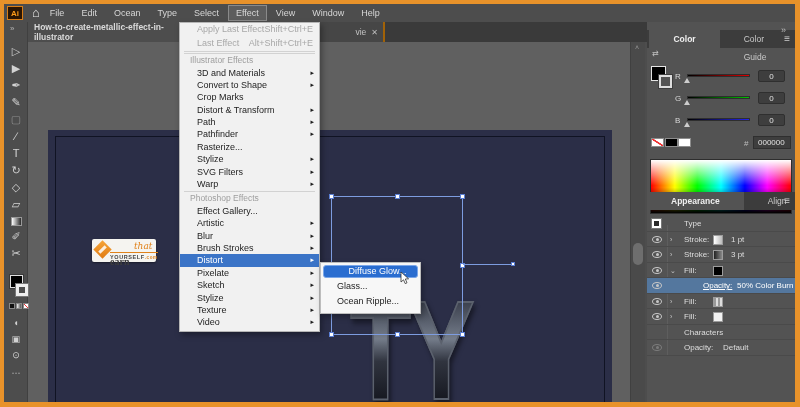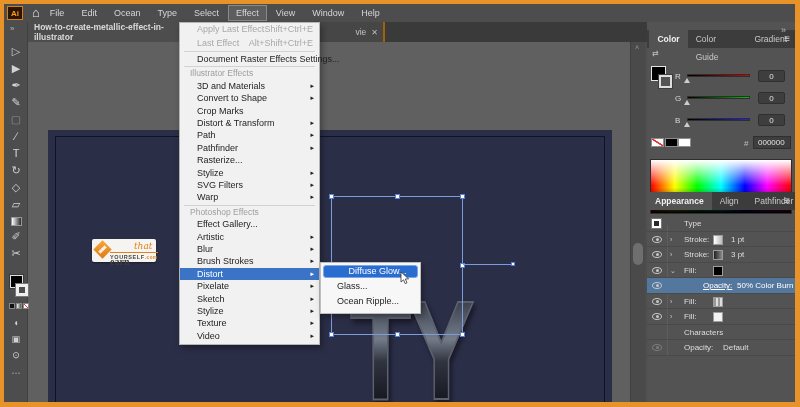--- a/index.html
+++ b/index.html
@@ -90,21 +90,21 @@
   
   .submenu { position:absolute; left:320px; top:262px; width:101px; height:52px; background:#f7f7f7; border:1px solid #bdbdbd; box-shadow:2px 3px 6px rgba(0,0,0,0.3); z-index:31; padding-top:2px; }
   .smi { height:13px; line-height:13px; font-size:9px; color:#1d1d1d; padding-left:14px; margin:0 2px 2px 2px; white-space:nowrap; }
   .smi.hl { background:#2a6dd0; border:1px solid #7aa6e8; border-radius:3px; color:#fff; line-height:11px;text-align:center; }
   .cursor { position:absolute; left:400px; top:271px; z-index:32; }
 
   
   .rpanel { position:absolute; left:647px; top:22px; width:148px; height:380px; background:#535353; z-index:4; }
 
   .ptabs { position:absolute; left:0; width:148px; height:18px; background:#3c3c3c; display:flex; align-items:center; }
-  .ptab { font-size:8.5px; color:#c9c9c9; padding:0 8px; height:18px; line-height:18px; }
+  .ptab { font-size:8.5px; color:#c9c9c9; padding:0 24px; height:18px; line-height:18px; }
   .ptab.active { background:#535353; color:#efefef; font-weight:bold; }
   .pmenu-ico { position:absolute; right:5px; top:4px; color:#cfcfcf; font-size:10px; }
   .ptab-dot { font-size:7px; color:#c9c9c9; margin-right:-4px; margin-left:4px; }
 
   .color-body { position:absolute; left:0; top:18px; width:148px; height:150px; }
   .cp-mini { position:absolute; color:#c3c3c3; font-size:8px; }
   .cp-fill { position:absolute; left:4px; top:18px; width:15px; height:15px; background:#000; border:1px solid #e4e4e4; }
   .cp-stroke { position:absolute; left:12px; top:27px; width:13px; height:13px; background:#535353; border:2px solid #ddd; outline:1px solid #3d3d3d; }
   .ch-row { position:absolute; left:28px; width:118px; height:14px; }
   .ch-label { position:absolute; left:0; top:2px; color:#d8d8d8; font-size:8px; }
@@ -223,21 +223,20 @@
 
   <div class="vscroll">
     <div class="varrow">˄</div>
     <div class="vthumb"></div>
   </div>
 
   <div class="menu">
     <div class="mi mi-tall disabled"><span>Apply Last Effect</span><span class="shortcut">Shift+Ctrl+E</span></div>
     <div class="mi mi-tall disabled"><span>Last Effect</span><span class="shortcut">Alt+Shift+Ctrl+E</span></div>
     <div class="mi-sep"></div>
-    <div class="mi">Document Raster Effects Settings...</div>
     <div class="mi-sep"></div>
     <div class="mi-header">Illustrator Effects</div>
     <div class="mi"><span>3D and Materials</span><span class="arrow">▸</span></div>
     <div class="mi"><span>Convert to Shape</span><span class="arrow">▸</span></div>
     <div class="mi"><span>Crop Marks</span></div>
     <div class="mi"><span>Distort &amp; Transform</span><span class="arrow">▸</span></div>
     <div class="mi"><span>Path</span><span class="arrow">▸</span></div>
     <div class="mi"><span>Pathfinder</span><span class="arrow">▸</span></div>
     <div class="mi"><span>Rasterize...</span></div>
     <div class="mi"><span>Stylize</span><span class="arrow">▸</span></div>

